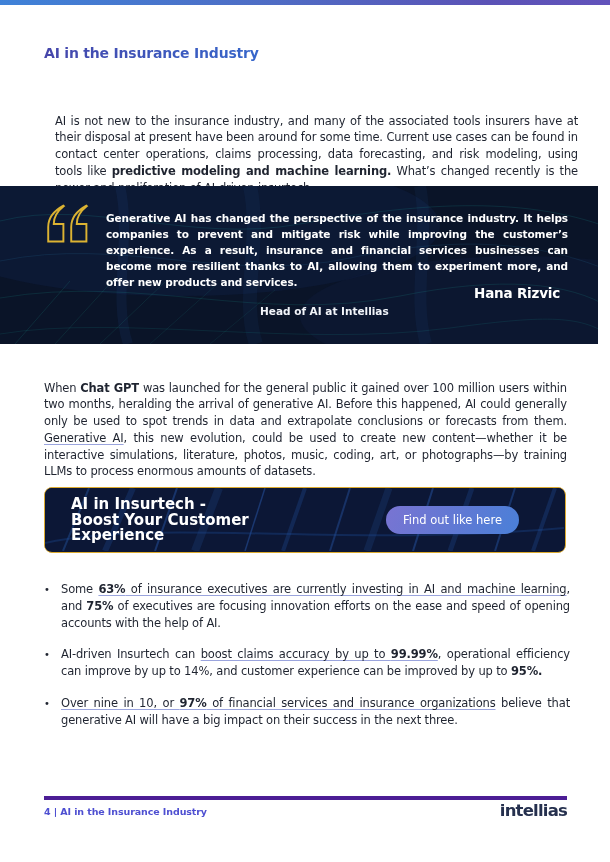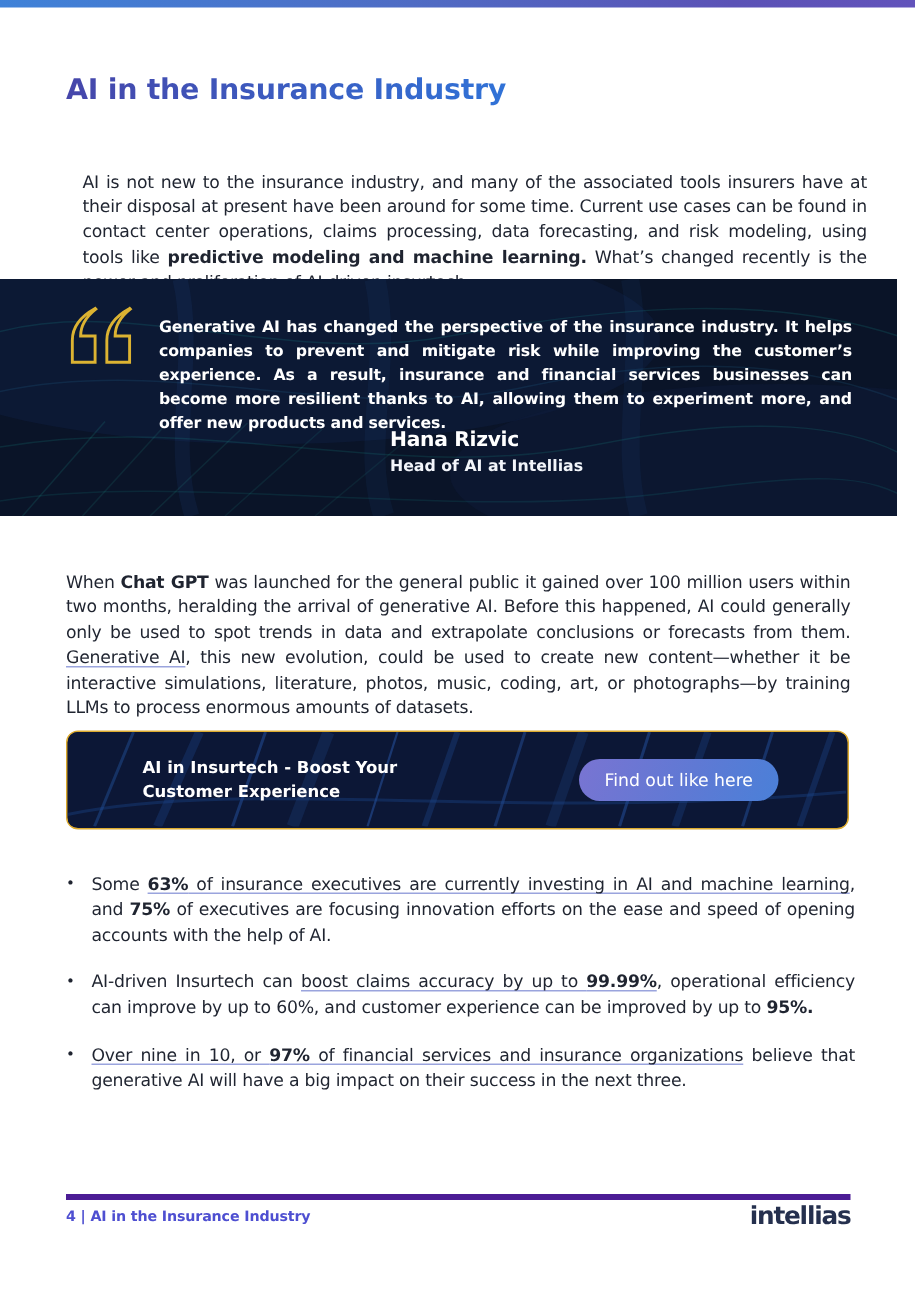--- a/index.html
+++ b/index.html
@@ -7,21 +7,21 @@
     width:610px;height:862px;position:relative;background:#ffffff;
     font-family:"DejaVu Sans","Liberation Sans",sans-serif;
     -webkit-font-smoothing:antialiased;overflow:hidden;
   }
   .topbar{
     position:absolute;top:0;left:0;width:610px;height:5px;
     background:linear-gradient(90deg,#3f82d8 0%,#4f6cc4 45%,#5b52b6 80%,#6253bb 100%);
   }
   .page-title{
     position:absolute;left:44px;top:36px;width:522px;
-    font-size:19px;font-weight:bold;letter-spacing:-0.2px;
+    font-size:14px;font-weight:bold;letter-spacing:-0.2px;
     background:linear-gradient(90deg,#4646aa 0%,#2b7de2 70%);
     -webkit-background-clip:text;background-clip:text;color:transparent;
   }
   .para{
     position:absolute;left:44px;width:523px;
     font-size:11.5px;line-height:16.8px;letter-spacing:-0.15px;
     color:#1f2430;text-align:justify;
   }
   .p1{top:101px;margin-left:11px;}
   .p2{top:368px;}
@@ -35,37 +35,37 @@
     background:#ec4899;overflow:hidden;
   }
   .quote-bg{position:absolute;top:0;left:0;}
   .quote-icon{position:absolute;left:45px;top:16px;}
   .quote-text{
     position:absolute;left:106px;top:13px;width:462px;
     color:#ffffff;font-weight:bold;font-size:10.5px;line-height:16.2px;
     letter-spacing:-0.1px;text-align:justify;
   }
   .quote-author{
-    position:absolute;right:38px;top:99px;width:300px;
+    position:absolute;right:38px;top:99px;width:300px;text-align:right;
     color:#ffffff;font-weight:bold;font-size:13.5px;letter-spacing:-0.2px;
   }
   .quote-role{
     position:absolute;right:38px;top:119px;width:300px;text-align:left;
     color:#f2f5fa;font-weight:bold;font-size:10.5px;
   }
 
   
   .cta{
     position:absolute;left:44px;top:487px;width:522px;height:66px;box-sizing:border-box;
     background:#0c1736;border:1.5px solid #dcaa2e;border-radius:8px;overflow:hidden;
   }
   .cta-bg{position:absolute;top:0;left:0;}
   .cta-title{
     position:absolute;left:26px;top:50%;transform:translateY(-50%);
-    max-width:185px;color:#ffffff;font-weight:bold;font-size:11px;line-height:15.5px;margin-left:24px;
+    max-width:185px;color:#ffffff;font-weight:bold;font-size:15px;line-height:15.5px;
   }
   .cta-button{
     position:absolute;right:46px;top:50%;transform:translateY(-50%);
     padding:7px 17px;border:none;border-radius:16px;
     background:linear-gradient(115deg,#7974d2 0%,#5f79d4 55%,#4a80d8 100%);
     color:#ffffff;font-size:11.5px;font-family:inherit;cursor:pointer;white-space:nowrap;
   }
 
   
   .bullets{position:absolute;left:44px;top:581px;width:526px;}
@@ -150,21 +150,21 @@
     <button class="cta-button">Find out like here</button>
   </div>
 
   <div class="bullets">
     <div class="bullet-item">
       <span class="bullet-marker">•</span>
       <span class="bullet-text"><span>Some </span><span class="b u lnk">63%</span><span class="u lnk"> of insurance executives are currently investing in AI and machine learning</span><span>, and </span><span class="b">75%</span><span> of executives are focusing innovation efforts on the ease and speed of opening accounts with the help of AI.</span></span>
     </div>
     <div class="bullet-item">
       <span class="bullet-marker">•</span>
-      <span class="bullet-text"><span>AI-driven Insurtech can </span><span class="u lnk">boost claims accuracy by up to </span><span class="b u lnk">99.99%</span><span>, operational efficiency can improve by up to 60%, and customer experience can be improved by up to </span><span class="b">95%.</span></span>
+      <span class="bullet-text"><span>AI-driven Insurtech can </span><span class="u lnk">boost claims accuracy by up to </span><span class="b u lnk">99.99%</span><span>, operational efficiency can improve by up to 14%, and customer experience can be improved by up to </span><span class="b">95%.</span></span>
     </div>
     <div class="bullet-item">
       <span class="bullet-marker">•</span>
       <span class="bullet-text"><span class="u lnk">Over nine in 10, or </span><span class="b u lnk">97%</span><span class="u lnk"> of financial services and insurance organizations</span><span> believe that generative AI will have a big impact on their success in the next three.</span></span>
     </div>
   </div>
 
   <div class="footer">
     <span class="footer-label">4 | AI in the Insurance Industry</span>
     <span class="footer-logo">intellias</span>

